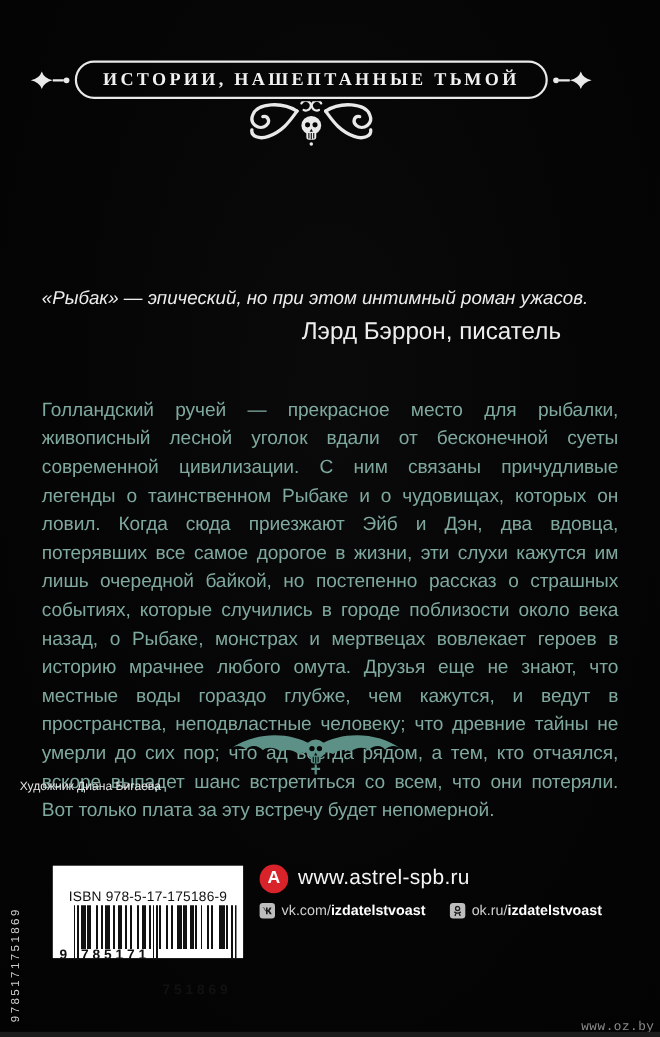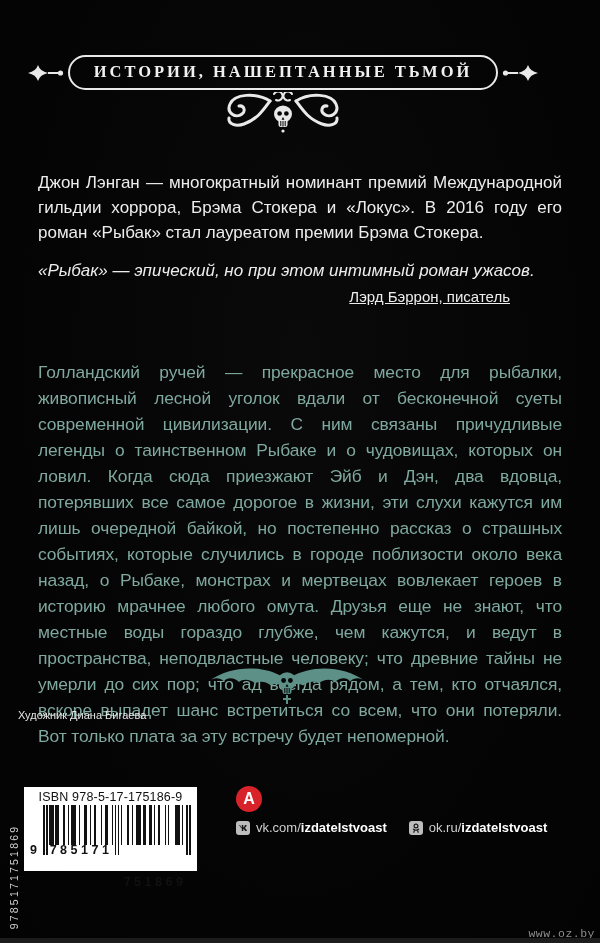--- a/index.html
+++ b/index.html
@@ -13,28 +13,28 @@
   .pill{border:2px solid #e9e9e9;border-radius:18px;padding:5px 24px 6px;
         font-family:"Liberation Serif", serif;font-weight:bold;font-size:16.5px;
         letter-spacing:3px;color:#f1f1f1;white-space:nowrap;}
   .side-orn svg{display:block;}
   .flourish{position:absolute;top:92px;left:0;width:566px;display:flex;justify-content:center;}
   
   .author-note{position:absolute;top:153px;left:38px;right:38px;
     font-size:17px;line-height:25px;text-align:justify;color:#ededed;}
   .quote-wrap{position:absolute;top:260px;left:38px;right:38px;}
   .quote{font-style:italic;font-size:17px;line-height:22px;color:#ededed;}
-  .quote-attr{margin-top:6px;text-align:right;padding-right:52px;font-size:15px;color:#ededed;text-decoration:underline;}
+  .quote-attr{margin-top:6px;text-align:right;padding-right:52px;font-size:22px;color:#ededed;}
   .annotation{position:absolute;top:342px;left:38px;right:38px;
     font-size:17.4px;line-height:26px;text-align:justify;color:#7fa89e;letter-spacing:-0.1px;}
   .divider{position:absolute;top:664px;left:0;width:574px;display:flex;justify-content:center;}
   .artist{position:absolute;top:709px;left:18px;width:574px;text-align:left;font-size:11px;color:#e6e6e6;}
   
-  .barcode-box{position:absolute;left:24px;top:787px;width:173px;height:84px;background:#fff;
-    color:#111;padding:3px 6px;box-sizing:border-box;}
+  .barcode-box{position:absolute;left:48px;top:787px;width:173px;height:84px;background:#fff;
+    color:#111;padding:21px 6px;box-sizing:border-box;}
   .isbn{font-size:12.5px;text-align:center;letter-spacing:0.2px;line-height:15px;color:#111;}
   .bars{margin-left:13px;}
   .bars svg{display:block;shape-rendering:crispEdges;}
   .bars rect{fill:#111;}
   .digits{display:flex;margin-top:-11px;font-size:12.5px;font-weight:bold;color:#111;line-height:12px;}
   .digits .lead{width:13px;}
   .digits .g1{width:64px;margin-left:6px;text-align:center;letter-spacing:3.5px;}
   .digits .g2{width:64px;margin-left:10px;text-align:center;letter-spacing:3.5px;margin-top:32px;}
   .publinks{position:absolute;left:236px;top:786px;}
   .prow1{display:flex;align-items:center;gap:9px;}
@@ -94,21 +94,20 @@
         <circle cx="70.4" cy="21.5" r="2.3" fill="#050505"></circle>
         <path d="M67,25 l-1.5,2.8 h3 z" fill="#050505"></path>
         <line x1="64.8" y1="29" x2="64.8" y2="34" stroke="#050505" stroke-width="1"></line>
         <line x1="67" y1="29" x2="67" y2="34.6" stroke="#050505" stroke-width="1"></line>
         <line x1="69.2" y1="29" x2="69.2" y2="34" stroke="#050505" stroke-width="1"></line>
         <circle cx="67" cy="39" r="1.6" fill="#e9e9e9"></circle>
       </g>
     </svg>
   </div>
 
-  <p class="author-note">Джон Лэнган — многократный номинант премий Международной гильдии хоррора, Брэма Стокера и «Локус». В 2016 году его роман «Рыбак» стал лауреатом премии Брэма Стокера.</p>
 
   <div class="quote-wrap">
     <div class="quote">«Рыбак» — эпический, но при этом интимный роман ужасов.</div>
     <div class="quote-attr">Лэрд Бэррон, писатель</div>
   </div>
 
   <p class="annotation">Голландский ручей — прекрасное место для рыбалки, живописный лесной уголок вдали от бесконечной суеты современной цивилизации. С ним связаны причудливые легенды о таинственном Рыбаке и о чудовищах, которых он ловил. Когда сюда приезжают Эйб и Дэн, два вдовца, потерявших все самое дорогое в жизни, эти слухи кажутся им лишь очередной байкой, но постепенно рассказ о страшных событиях, которые случились в городе поблизости около века назад, о Рыбаке, монстрах и мертвецах вовлекает героев в историю мрачнее любого омута. Друзья еще не знают, что местные воды гораздо глубже, чем кажутся, и ведут в пространства, неподвластные человеку; что древние тайны не умерли до сих пор; что ад всегда рядом, а тем, кто отчаялся, вскоре выпадет шанс встретиться со всем, что они потеряли. Вот только плата за эту встречу будет непомерной.</p>
 
   <div class="divider">
     <svg width="168" height="42" viewBox="0 0 168 42">
@@ -184,20 +183,21 @@
     <div class="digits">
       <span class="lead">9</span>
       <span class="g1">785171</span>
       <span class="g2">751869</span>
     </div>
   </div>
 
   <div class="publinks">
     <div class="prow1">
       <span class="ast-logo">А</span>
+      <span class="site-main">www.astrel-spb.ru</span>
     </div>
     <div class="prow3">
       <span class="sicon">
         <svg width="10" height="10" viewBox="0 0 10 10">
           <path d="M0.5,2 h1.6 c0.4,1.2 1,2.2 1.7,2.8 v-2.8 h1.5 v2.6 c0.8,-0.6 1.4,-1.5 1.8,-2.6 h1.7 c-0.4,1.3 -1.1,2.4 -1.9,3.1 0.9,0.6 1.7,1.7 2.1,3 h-1.8 c-0.4,-1 -1.1,-1.9 -1.9,-2.4 v2.4 h-1.5 v-2.5 c-0.9,-0.7 -1.6,-1.7 -2,-2.9 z" fill="#1a1a1a"></path>
         </svg>
       </span>
       <span>
         <span>vk.com/</span><span class="handle">izdatelstvoast</span>
       </span>

